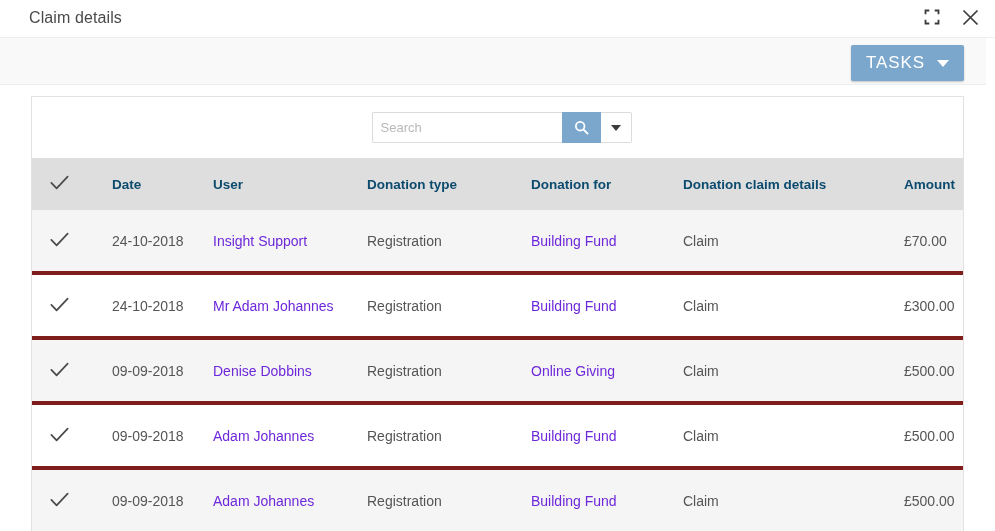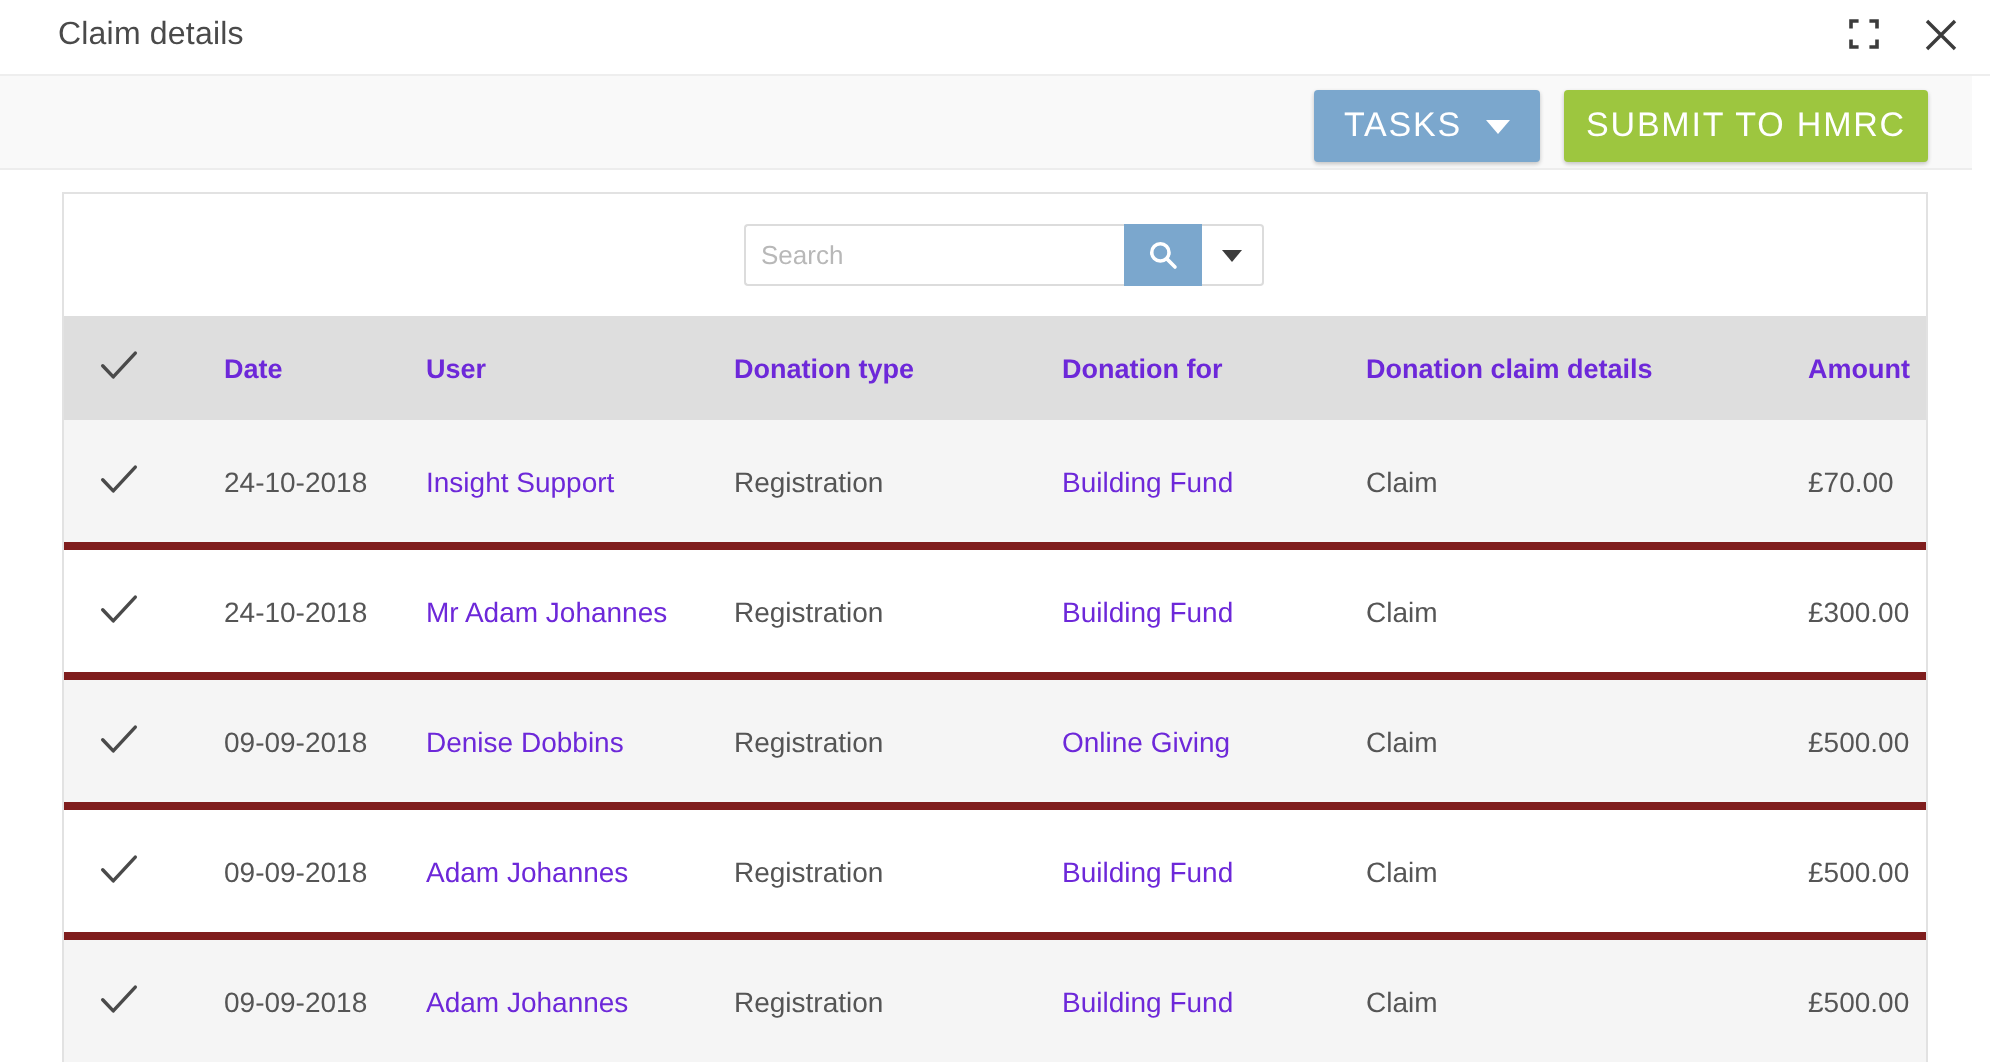--- a/index.html
+++ b/index.html
@@ -174,21 +174,21 @@
   table.grid {
     width: 100%;
     border-collapse: collapse;
     table-layout: fixed;
   }
   table.grid th {
     background: #dedede;
     height: 52px;
     font-size: 13.5px;
     font-weight: bold;
-    color: #6d28d9;
+    color: #0c4a6e;
     text-align: left;
     padding: 0;
     vertical-align: middle;
   }
   table.grid td {
     height: 61px;
     font-size: 14px;
     color: #555555;
     padding: 0;
     vertical-align: middle;
@@ -243,21 +243,20 @@
     </div>
   </div>
 </div>
 
 <div class="toolbar">
   <div class="toolbar-buttons">
     <button class="btn btn-tasks">
       <span>TASKS</span>
       <span class="caret"></span>
     </button>
-    <button class="btn btn-submit">SUBMIT TO HMRC</button>
   </div>
 </div>
 
 <div class="card">
 
   <div class="search-bar">
     <div class="search-group">
       <input class="search-input" type="text" placeholder="Search" style="">
       <div class="search-go">
         <svg width="15" height="15" viewBox="0 0 16 16" fill="none" stroke="#ffffff" stroke-width="1.9">

